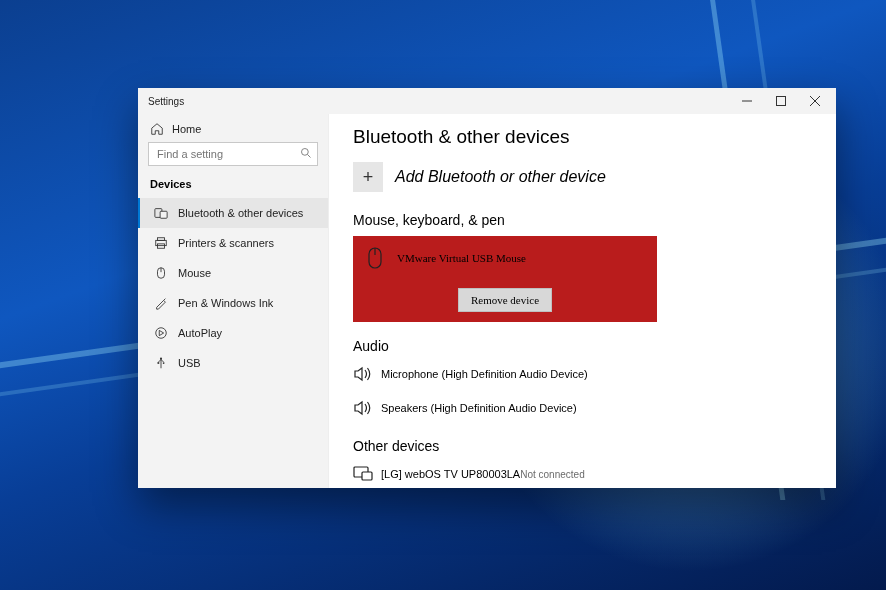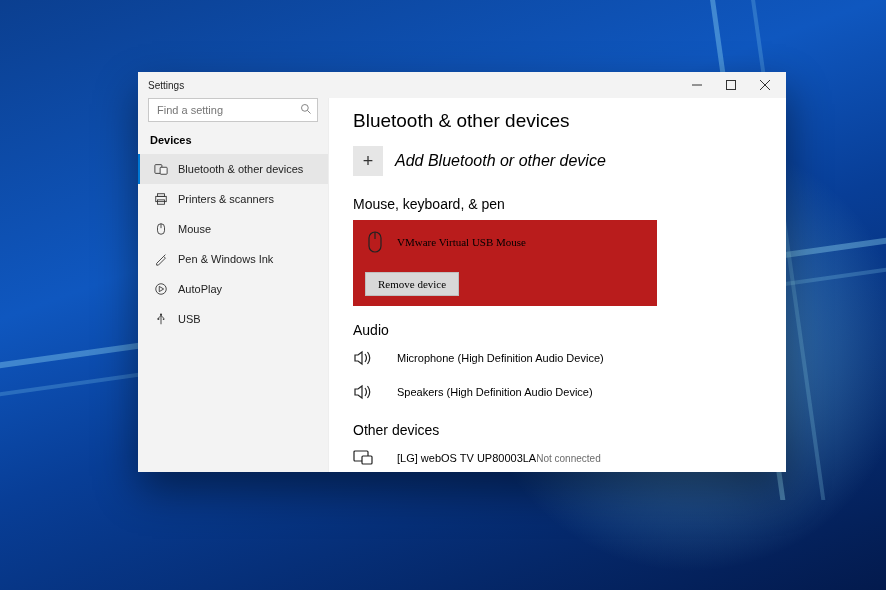--- a/index.html
+++ b/index.html
@@ -12,21 +12,21 @@
     overflow:hidden;
   }
   .beam{position:absolute;background:rgba(160,235,255,.35);transform:skewY(-8deg);}
   .beam.h1{left:0;right:0;top:300px;height:6px;}
   .beam.h2{left:0;right:0;top:330px;height:4px;opacity:.6;}
   .beam.v1{top:-60px;height:560px;width:5px;right:140px;transform:skewX(8deg);}
   .beam.v2{top:-60px;height:560px;width:4px;right:100px;transform:skewX(8deg);opacity:.6;}
 
   
   .window{
-    position:absolute;left:138px;top:72px;width:648px;height:400px;
+    position:absolute;left:138px;top:88px;width:698px;height:400px;
     background:#fff;box-shadow:0 18px 40px rgba(0,0,0,.45);display:flex;flex-direction:column;
   }
   .titlebar{height:26px;display:flex;align-items:center;padding:0 4px 0 10px;font-size:10px;color:#222;background:#f3f3f3;}
   .titlebar .title{flex:1;}
   .titlebar .winbtn{width:34px;height:26px;display:flex;align-items:center;justify-content:center;color:#333;cursor:default;}
   .titlebar .winbtn svg{display:block;}
 
   .body{flex:1;display:flex;min-height:0;}
 
   
@@ -51,25 +51,25 @@
   .main h1{font-size:19px;font-weight:400;margin:2px 0 14px 0;color:#000;}
   .add-row{display:flex;align-items:center;gap:12px;margin-bottom:20px;}
   .add-tile{width:30px;height:30px;background:#e6e6e6;display:flex;align-items:center;justify-content:center;font-size:18px;color:#333;}
   .add-label{font-size:16px;color:#000;font-style:italic;}
 
   .group-title{font-size:14px;font-weight:400;color:#000;margin:4px 0 8px 0;}
   .device-card{background:#b91c1c;padding:10px 12px 10px 12px;max-width:280px;margin-bottom:16px;font-family:Liberation Serif, serif;}
   .device-row{display:flex;align-items:center;gap:12px;}
   .device-icon{width:20px;height:24px;display:flex;align-items:center;justify-content:center;color:#222;}
   .device-name{font-size:11px;color:#000;}
-  .device-actions{display:flex;justify-content:flex-start;margin-top:18px;}
+  .device-actions{display:flex;justify-content:center;margin-top:18px;}
   .btn{background:#d8d8d8;border:1px solid #bfbfbf;padding:5px 12px;font-size:11px;color:#000;cursor:default;}
 
   .device-list{display:flex;flex-direction:column;gap:10px;margin-bottom:18px;}
-  .device-item{display:flex;align-items:center;gap:24px;}
+  .device-item{display:flex;align-items:center;gap:8px;}
   .device-meta{display:flex;flex-direction:row;}
   .device-sub{font-size:10px;color:#6b6b6b;margin-top:1px;}
 </style>
 </head>
 <body>
 
 <div class="desktop">
   <div class="beam h1"></div>
     <div class="beam h2"></div>
   <div class="beam v1"></div>
@@ -92,20 +92,28 @@
       <div class="winbtn close">
         <svg width="10" height="10" viewBox="0 0 10 10">
             <path d="M0 0 L10 10 M10 0 L0 10" stroke="currentColor" stroke-width="1"></path>
           </svg>
       </div>
     </div>
 
     <div class="body">
 
       <div class="sidebar">
+        <div class="home-row">
+          <span class="home-icon">
+            <svg width="14" height="14" viewBox="0 0 16 16">
+                <path d="M2 7 L8 2 L14 7 V14 H10 V10 H6 V14 H2 Z" fill="none" stroke="#333" stroke-width="1"></path>
+              </svg>
+          </span>
+          <span>Home</span>
+        </div>
 
         <div class="search-wrap">
           <input class="search" placeholder="Find a setting" style="">
           <span class="search-icon">
             <svg width="12" height="12" viewBox="0 0 16 16">
                 <circle cx="6.5" cy="6.5" r="4.5" fill="none" stroke="#777" stroke-width="1.2"></circle>
                 <path d="M10 10 L14 14" stroke="#777" stroke-width="1.2"></path>
               </svg>
           </span>
         </div>

